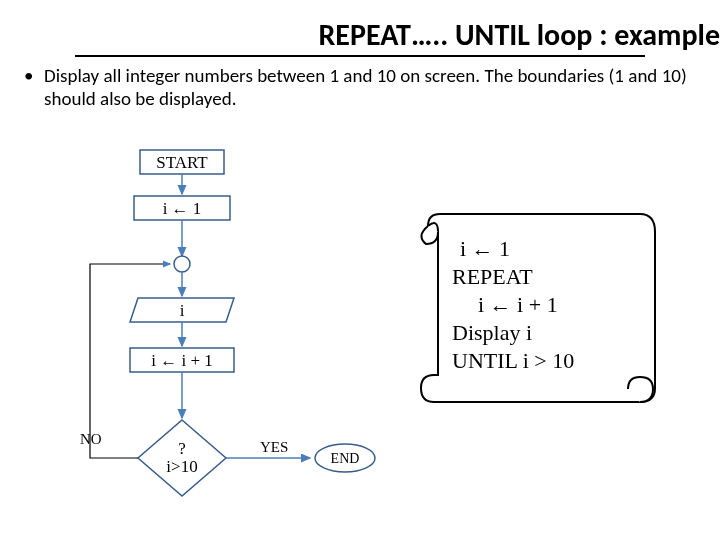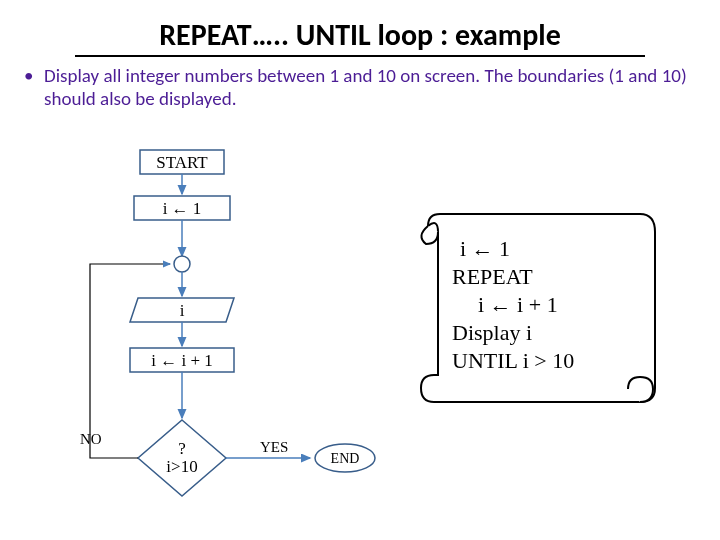--- a/index.html
+++ b/index.html
@@ -1,19 +1,19 @@
 <!DOCTYPE html>
 <html><head>
 <meta charset="utf-8">
 <style>
   * { margin: 0; padding: 0; box-sizing: border-box; }
   body { width: 720px; height: 540px; background: #fff; font-family: Calibri, Arial, sans-serif; position: relative; }
-  .title { text-align: center; font-size: 30px; font-weight: bold; color: #000; padding-top: 16px; }
+  .title { text-align: right; font-size: 30px; font-weight: bold; color: #000; padding-top: 16px; }
   .title-underline { border-bottom: 2px solid #000; width: 570px; margin: 2px auto 8px; }
-  .desc { font-size: 19px; color: #4c1d95; padding: 0 28px 0 44px; line-height: 1.2; position: relative; }
+  .desc { font-size: 19px; color: #000000; padding: 0 28px 0 44px; line-height: 1.2; position: relative; }
   .desc::before { content: "•"; position: absolute; left: 24px; top: 0; }
 
   svg { position: absolute; left: 0; top: 0; }
 
   .fc-box { stroke: #385d8a; stroke-width: 1.5; fill: #fff; }
   .fc-text { font-family: "Times New Roman", serif; font-size: 17px; text-anchor: middle; }
   .fc-text-sm { font-family: "Times New Roman", serif; font-size: 14px; text-anchor: middle; }
   .fc-label { font-family: "Times New Roman", serif; font-size: 15px; }
   .arrow { stroke: #4a7ebb; stroke-width: 1.5; fill: none; }
   .arrowhead { fill: #4a7ebb; }

